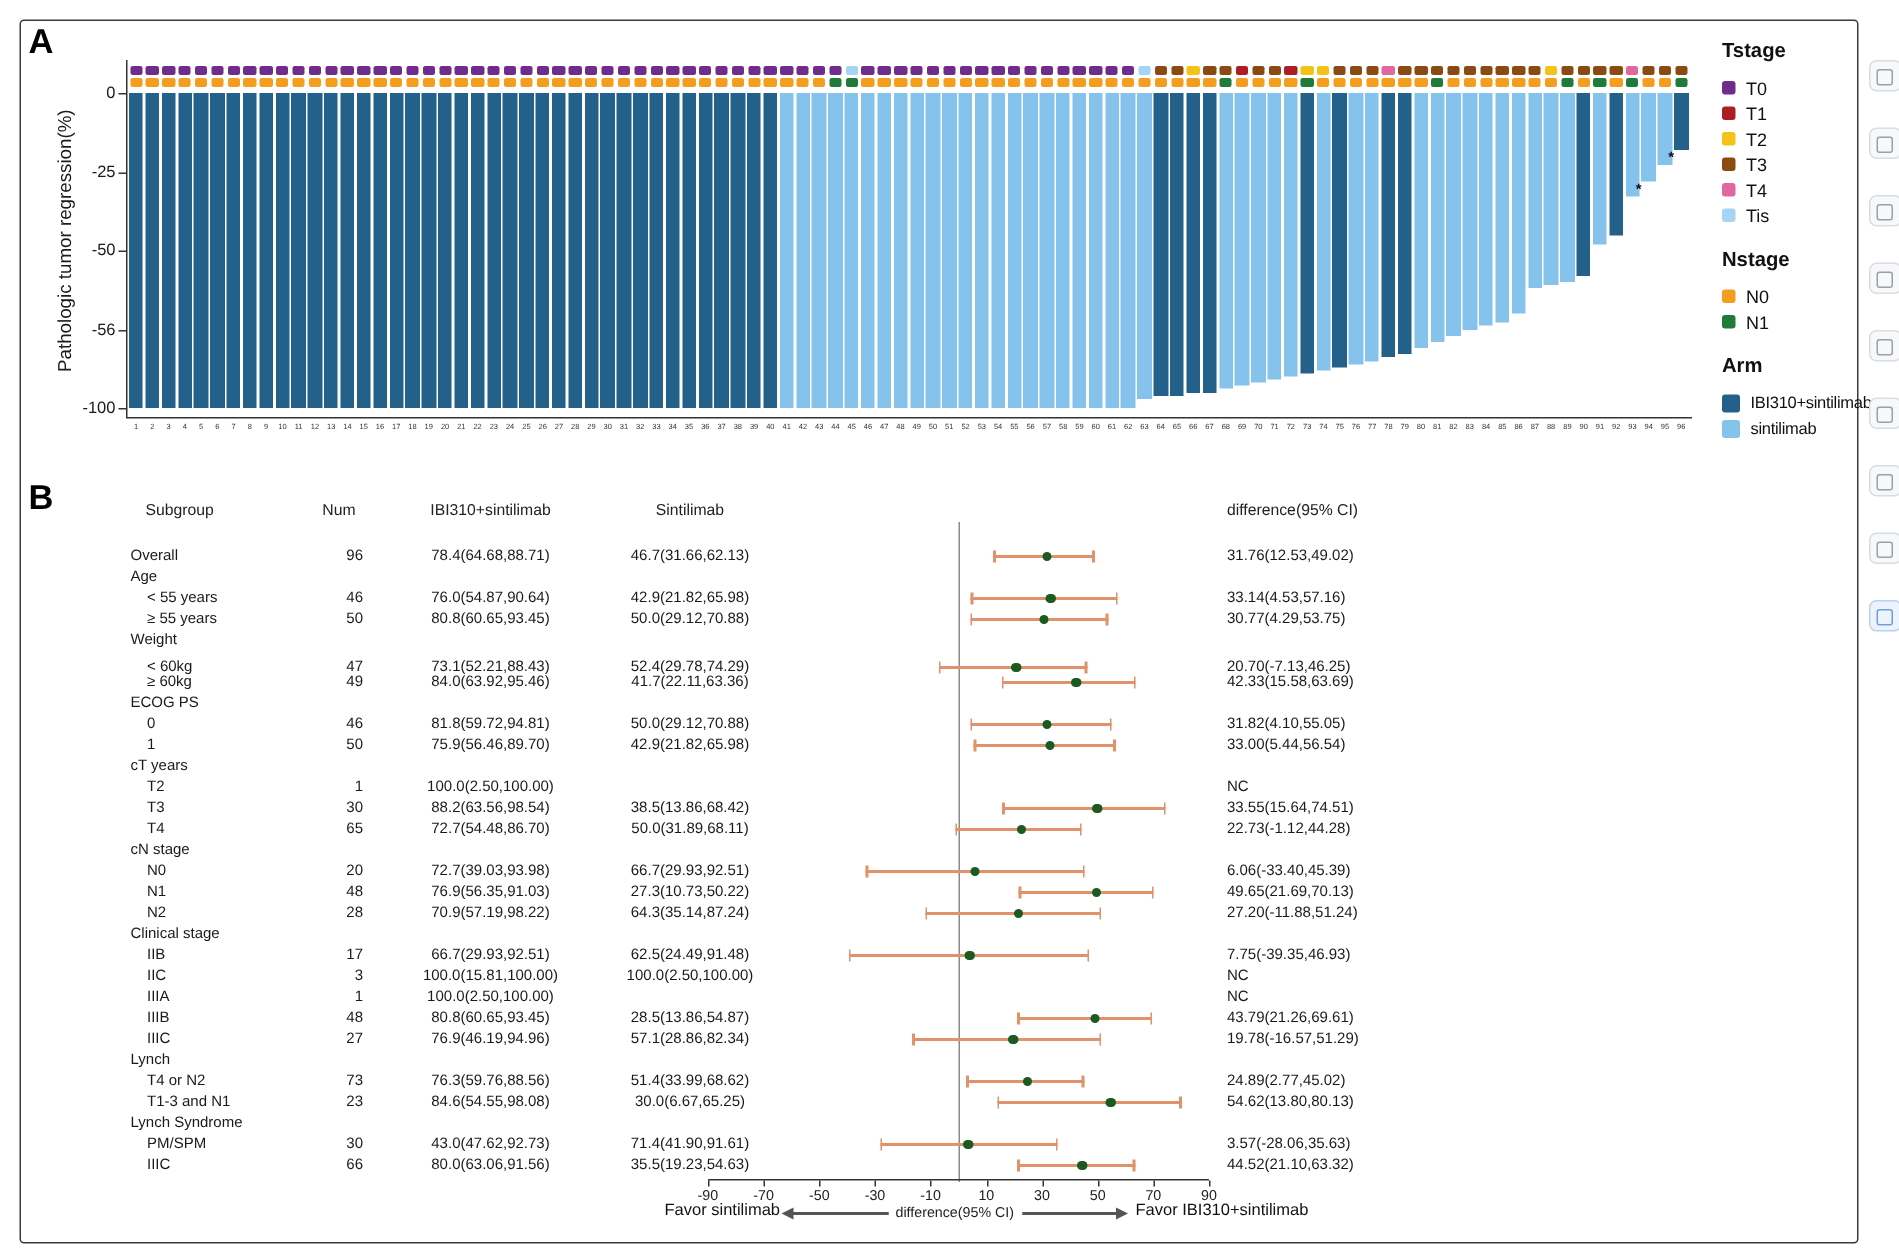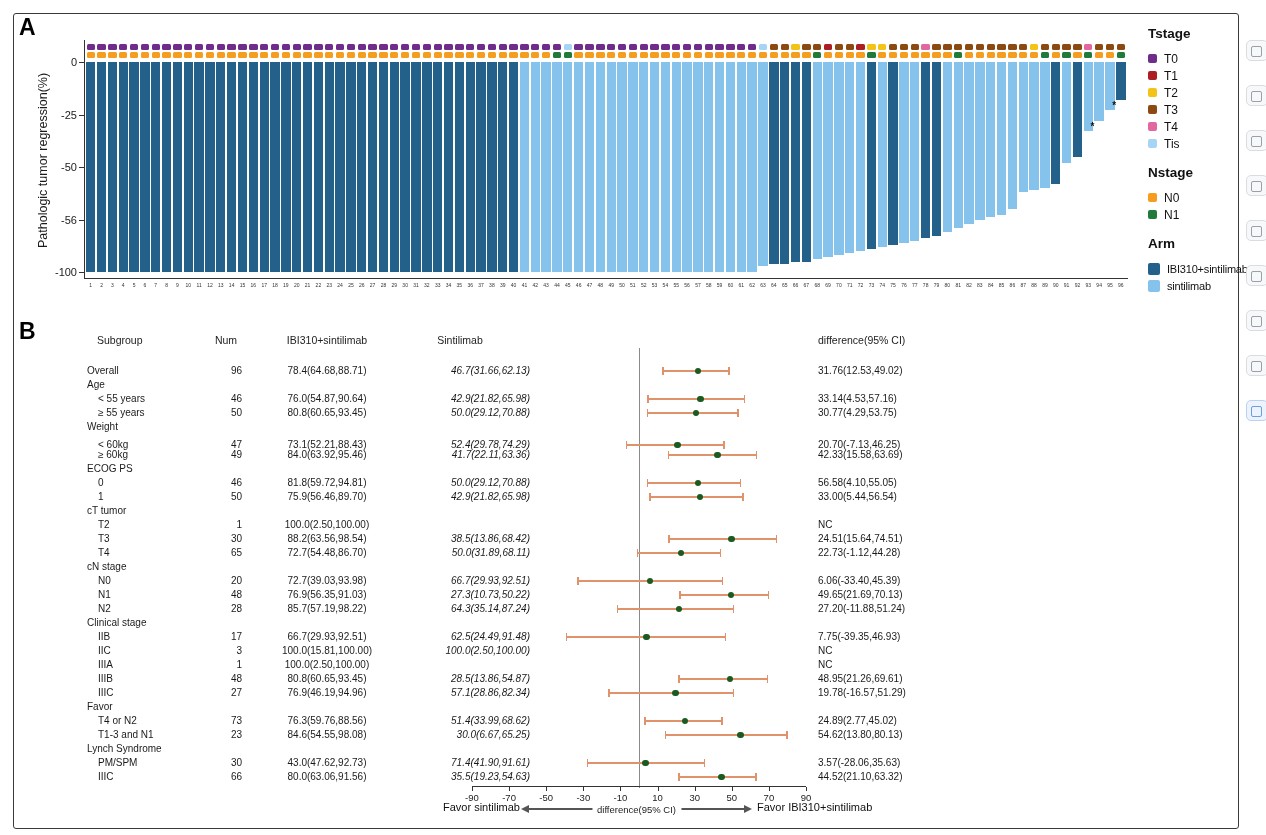--- a/index.html
+++ b/index.html
@@ -32,21 +32,21 @@
   .lg-label.arm{font-size:11px;letter-spacing:-0.2px;}
   .lg-gap{height:13px;}
   
   #btable{left:85px;top:334px;width:1105px;height:494px;}
   .hdr span{position:absolute;font-size:10.5px;color:#222;white-space:nowrap;}
   .row{position:absolute;left:0;width:100%;height:14px;}
   .row span{position:absolute;font-size:10px;color:#1a1a1a;white-space:nowrap;top:1px;}
   .c-sub{left:2px;} .c-sub.ind{left:13px;}
   .c-num{left:125px;width:32px;text-align:right;}
   .c-a1{left:163px;width:158px;text-align:center;}
-  .c-a2{left:305px;width:140px;text-align:right;font-style:italic;}
+  .c-a2{left:305px;width:140px;text-align:center;}
   .c-diff{left:733px;}
   .ci{position:absolute;height:1.5px;top:6.2px;}
   .cap{position:absolute;width:1.5px;height:8.5px;top:2.8px;}
   .dot{position:absolute;width:6.5px;height:6.5px;border-radius:50%;top:3.6px;}
   #zeroline{left:553.5px;top:14px;width:1.5px;height:440px;background:#8a8a8a;}
   #baxis{left:387px;top:452px;width:334.2px;height:1px;background:#333;}
   .btick{position:absolute;width:1px;height:4px;top:453px;background:#333;}
   .bticklabel{position:absolute;top:458px;width:34px;text-align:center;font-size:9.5px;color:#222;}
   #favor-left{left:285px;top:467px;width:150px;text-align:right;font-size:11px;color:#111;}
   #favor-right{left:672px;top:467px;font-size:11px;color:#111;}
@@ -789,53 +789,53 @@
         <div class="dot" style="left: 629.314px; background: rgb(27, 90, 32);"></div>
       </div>
       <div class="row" style="top: 128px;">
         <span class="c-sub">ECOG PS</span>
       </div>
       <div class="row" style="top: 142px;">
         <span class="c-sub ind">0</span>
         <span class="c-num">46</span>
         <span class="c-a1">81.8(59.72,94.81)</span>
         <span class="c-a2">50.0(29.12,70.88)</span>
-        <span class="c-diff">56.58(4.10,55.05)</span>
+        <span class="c-diff">31.82(4.10,55.05)</span>
         <div class="ci" style="left: 561.61px; width: 94.5632px; background: rgb(224, 146, 107);"></div>
         <div class="cap" style="left: 561.61px; background: rgb(224, 146, 107);"></div>
         <div class="cap" style="left: 654.673px; background: rgb(224, 146, 107);"></div>
         <div class="dot" style="left: 609.808px; background: rgb(27, 90, 32);"></div>
       </div>
       <div class="row" style="top: 156px;">
         <span class="c-sub ind">1</span>
         <span class="c-num">50</span>
         <span class="c-a1">75.9(56.46,89.70)</span>
         <span class="c-a2">42.9(21.82,65.98)</span>
         <span class="c-diff">33.00(5.44,56.54)</span>
         <div class="ci" style="left: 564.097px; width: 94.8416px; background: rgb(224, 146, 107);"></div>
         <div class="cap" style="left: 564.097px; background: rgb(224, 146, 107);"></div>
         <div class="cap" style="left: 657.438px; background: rgb(224, 146, 107);"></div>
         <div class="dot" style="left: 611.998px; background: rgb(27, 90, 32);"></div>
       </div>
       <div class="row" style="top: 170px;">
-        <span class="c-sub">cT tumor</span>
+        <span class="c-sub">cT years</span>
       </div>
       <div class="row" style="top: 184px;">
         <span class="c-sub ind">T2</span>
         <span class="c-num">1</span>
         <span class="c-a1">100.0(2.50,100.00)</span>
         <span class="c-a2"></span>
         <span class="c-diff">NC</span>
       </div>
       <div class="row" style="top: 198px;">
         <span class="c-sub ind">T3</span>
         <span class="c-num">30</span>
         <span class="c-a1">88.2(63.56,98.54)</span>
         <span class="c-a2">38.5(13.86,68.42)</span>
-        <span class="c-diff">24.51(15.64,74.51)</span>
+        <span class="c-diff">33.55(15.64,74.51)</span>
         <div class="ci" style="left: 583.028px; width: 109.263px; background: rgb(224, 146, 107);"></div>
         <div class="cap" style="left: 583.028px; background: rgb(224, 146, 107);"></div>
         <div class="cap" style="left: 690.791px; background: rgb(224, 146, 107);"></div>
         <div class="dot" style="left: 643.123px; background: rgb(27, 90, 32);"></div>
       </div>
       <div class="row" style="top: 212px;">
         <span class="c-sub ind">T4</span>
         <span class="c-num">65</span>
         <span class="c-a1">72.7(54.48,86.70)</span>
         <span class="c-a2">50.0(31.89,68.11)</span>
@@ -866,21 +866,21 @@
         <span class="c-a2">27.3(10.73,50.22)</span>
         <span class="c-diff">49.65(21.69,70.13)</span>
         <div class="ci" style="left: 594.257px; width: 89.9046px; background: rgb(224, 146, 107);"></div>
         <div class="cap" style="left: 594.257px; background: rgb(224, 146, 107);"></div>
         <div class="cap" style="left: 682.661px; background: rgb(224, 146, 107);"></div>
         <div class="dot" style="left: 642.9px; background: rgb(27, 90, 32);"></div>
       </div>
       <div class="row" style="top: 268px;">
         <span class="c-sub ind">N2</span>
         <span class="c-num">28</span>
-        <span class="c-a1">85.7(57.19,98.22)</span>
+        <span class="c-a1">70.9(57.19,98.22)</span>
         <span class="c-a2">64.3(35.14,87.24)</span>
         <span class="c-diff">27.20(-11.88,51.24)</span>
         <div class="ci" style="left: 531.951px; width: 117.151px; background: rgb(224, 146, 107);"></div>
         <div class="cap" style="left: 531.951px; background: rgb(224, 146, 107);"></div>
         <div class="cap" style="left: 647.601px; background: rgb(224, 146, 107);"></div>
         <div class="dot" style="left: 590.524px; background: rgb(27, 90, 32);"></div>
       </div>
       <div class="row" style="top: 282px;">
         <span class="c-sub">Clinical stage</span>
       </div>
@@ -907,39 +907,39 @@
         <span class="c-num">1</span>
         <span class="c-a1">100.0(2.50,100.00)</span>
         <span class="c-a2"></span>
         <span class="c-diff">NC</span>
       </div>
       <div class="row" style="top: 338px;">
         <span class="c-sub ind">IIIB</span>
         <span class="c-num">48</span>
         <span class="c-a1">80.8(60.65,93.45)</span>
         <span class="c-a2">28.5(13.86,54.87)</span>
-        <span class="c-diff">48.95(21.26,69.61)</span>
+        <span class="c-diff">43.79(21.26,69.61)</span>
         <div class="ci" style="left: 593.459px; width: 89.7376px; background: rgb(224, 146, 107);"></div>
         <div class="cap" style="left: 593.459px; background: rgb(224, 146, 107);"></div>
         <div class="cap" style="left: 681.696px; background: rgb(224, 146, 107);"></div>
         <div class="dot" style="left: 641.601px; background: rgb(27, 90, 32);"></div>
       </div>
       <div class="row" style="top: 352px;">
         <span class="c-sub ind">IIIC</span>
         <span class="c-num">27</span>
         <span class="c-a1">76.9(46.19,94.96)</span>
         <span class="c-a2">57.1(28.86,82.34)</span>
         <span class="c-diff">19.78(-16.57,51.29)</span>
         <div class="ci" style="left: 523.246px; width: 125.948px; background: rgb(224, 146, 107);"></div>
         <div class="cap" style="left: 523.246px; background: rgb(224, 146, 107);"></div>
         <div class="cap" style="left: 647.694px; background: rgb(224, 146, 107);"></div>
         <div class="dot" style="left: 587.462px; background: rgb(27, 90, 32);"></div>
       </div>
       <div class="row" style="top: 366px;">
-        <span class="c-sub">Favor</span>
+        <span class="c-sub">Lynch</span>
       </div>
       <div class="row" style="top: 380px;">
         <span class="c-sub ind">T4 or N2</span>
         <span class="c-num">73</span>
         <span class="c-a1">76.3(59.76,88.56)</span>
         <span class="c-a2">51.4(33.99,68.62)</span>
         <span class="c-diff">24.89(2.77,45.02)</span>
         <div class="ci" style="left: 559.141px; width: 78.416px; background: rgb(224, 146, 107);"></div>
         <div class="cap" style="left: 559.141px; background: rgb(224, 146, 107);"></div>
         <div class="cap" style="left: 636.057px; background: rgb(224, 146, 107);"></div>

